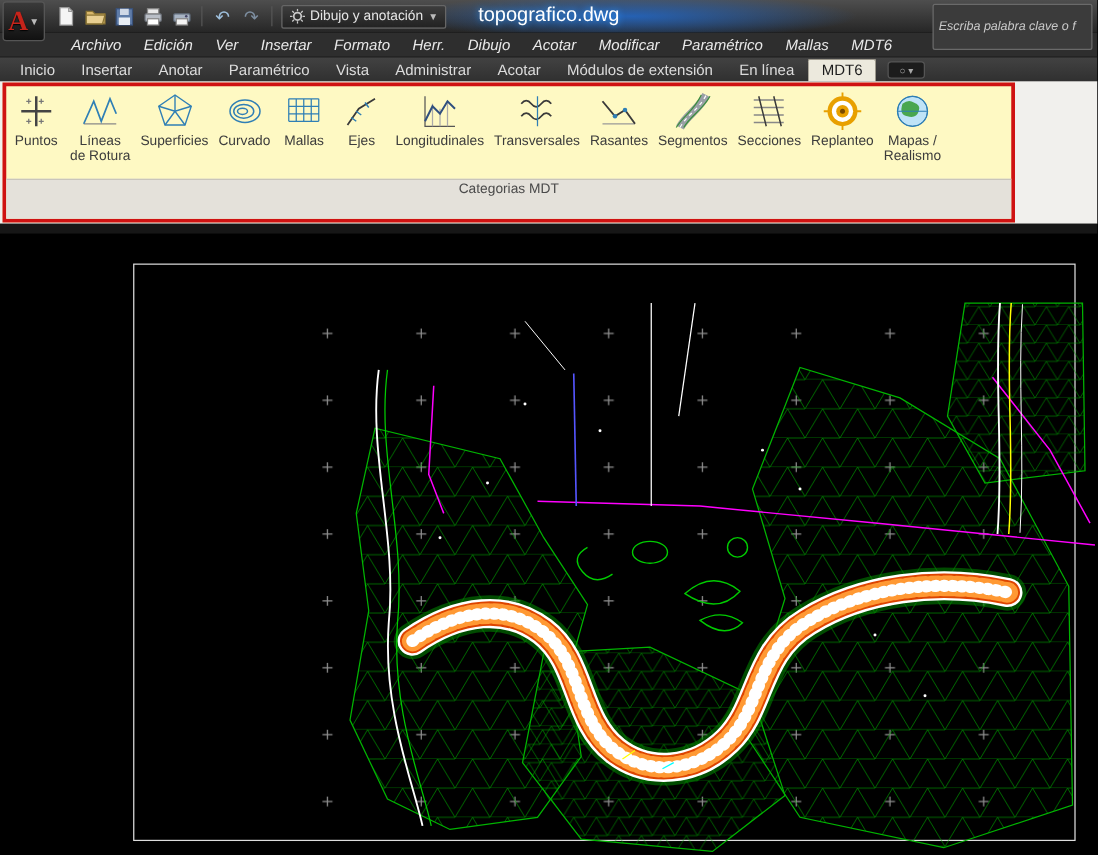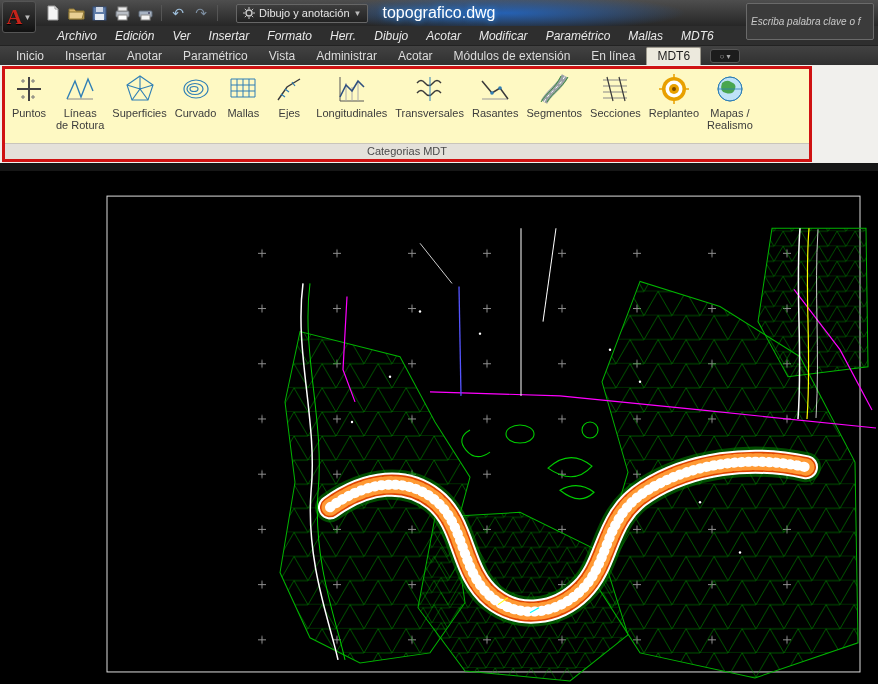--- a/index.html
+++ b/index.html
@@ -15,21 +15,21 @@
   .logo { position:absolute; left:2px; top:1px; width:34px; height:32px; z-index:5;
     background:linear-gradient(#3a3a3a,#111); border:1px solid #555; border-radius:3px;
     display:flex; align-items:center; justify-content:center; }
   .logo .a { color:#c6241b; font-size:22px; font-weight:bold; font-family:"Liberation Serif",serif;
     text-shadow:0 1px 1px #000; }
   .logo .dd { color:#bbb; font-size:8px; margin-left:1px; }
   .qat { display:flex; align-items:center; gap:5px; z-index:2; }
   .qicon { width:18px; height:18px; display:flex; align-items:center; justify-content:center; }
   .qsep { width:1px; height:16px; background:#555; margin:0 2px; }
   .wsbox { display:flex; align-items:center; gap:4px; border:1px solid #666; border-radius:2px;
-    background:linear-gradient(#3d3d3d,#222); padding:1px 6px; height:19px; font-size:11px; color:#e6e6e6;margin-left:11px; }
+    background:linear-gradient(#3d3d3d,#222); padding:1px 6px; height:19px; font-size:11px; color:#e6e6e6; }
   .wsbox .dd { font-size:8px; color:#bbb; }
   .doc-title { position:absolute; left:0; right:0; top:0; height:26px; text-align:center;
     line-height:26px; font-size:16px; color:#fff; text-shadow:0 0 6px #39f; pointer-events:none; z-index:3; }
   .searchbox { position:absolute; right:4px; top:3px; width:128px; height:37px; z-index:4;
     background:#3b3b3b; border:1px solid #6a6a6a; border-radius:2px; display:flex; align-items:center; }
   .searchbox input { flex:1; background:transparent; border:0; outline:none; color:#ddd;
     font-size:10px; font-style:italic; padding:0 4px; width:100%;
     font-family:"Liberation Sans",sans-serif; }
   .searchbox input::placeholder { color:#c9c9c9; font-style:italic; }
 
@@ -50,21 +50,21 @@
 
   
   .ribbon { background:#f1f0ed; padding:1px 2px 1px 2px; flex:0 0 auto; }
   .panel { border:3px solid #cf1212; background:#fef9c3; width:810px; }
   .panel-items { display:flex; align-items:flex-start; height:74px; padding:1px 1px 0 1px; }
   .ritem { display:flex; flex-direction:column; align-items:center; padding:2px 4px 0 4px;
     min-width:46px; cursor:default; }
   .ricon { height:34px; display:flex; align-items:center; justify-content:center; }
   .rlbl { font-size:11px; color:#3c3c3c; text-align:center; line-height:1.1;
     white-space:pre-line; margin-top:1px; }
-  .panel-title { height:16px; background:#e4e1da; border-top:1px solid #c9c5bb;
+  .panel-title { height:32px; background:#e4e1da; border-top:1px solid #c9c5bb;
     text-align:center; font-size:11px; color:#4a4a4a; line-height:15px; }
 
   
   .gapstrip { height:8px; background:#161616; flex:0 0 auto; }
   .viewport { flex:1 1 auto; background:#000; position:relative; }
   .viewport svg { position:absolute; inset:0; width:100%; height:100%; }
 </style>
 </head>
 <body>
 

